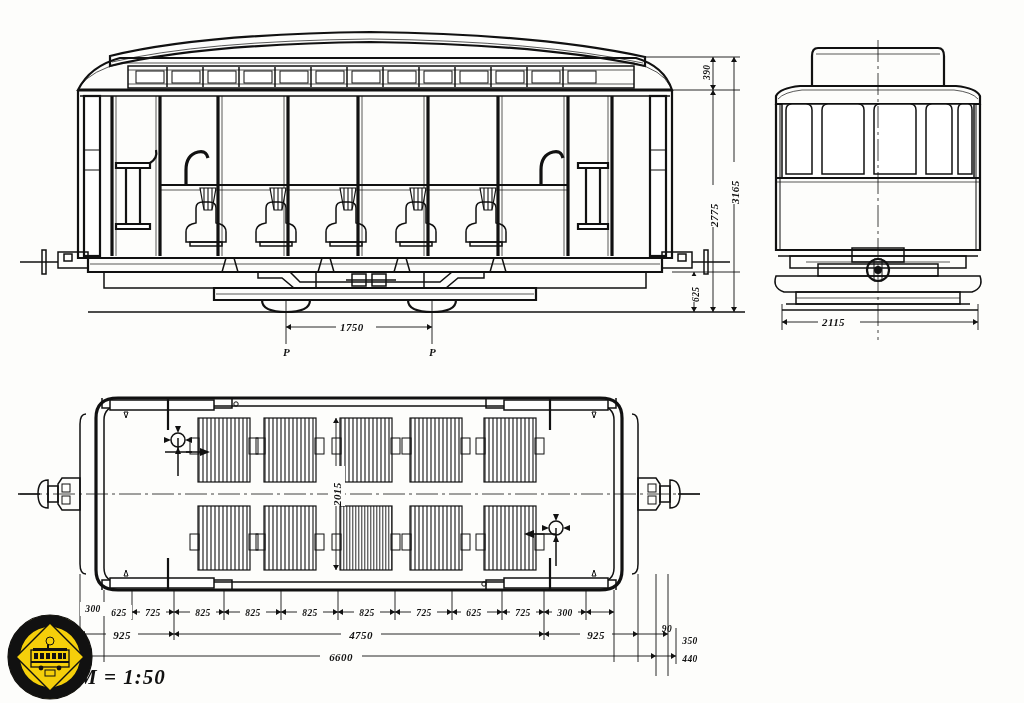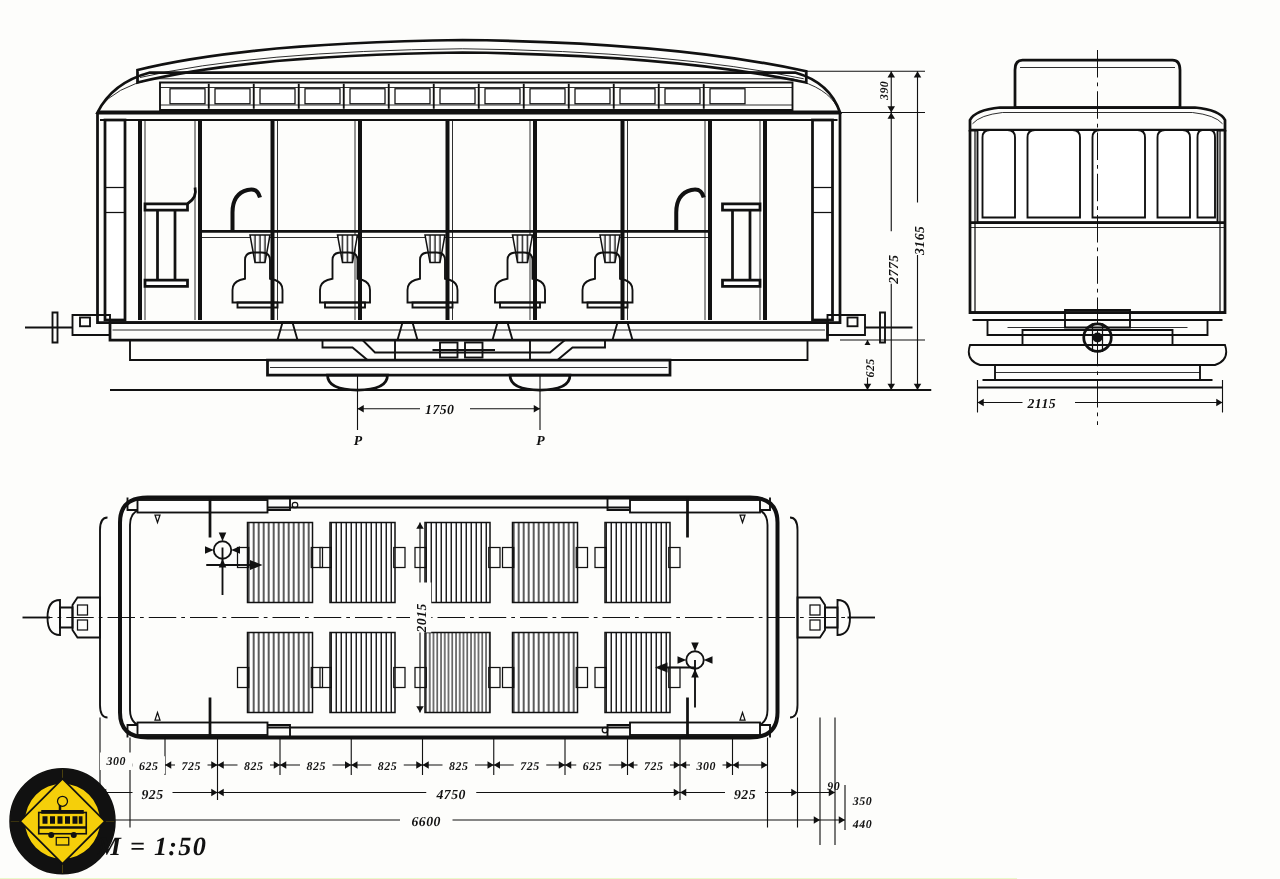--- a/index.html
+++ b/index.html
@@ -1,18 +1,18 @@
 <!DOCTYPE html>
 <html><head>
 <meta charset="utf-8">
 <style>
   html,body{margin:0;padding:0;background:#ffffff;}
   body{width:1024px;height:703px;overflow:hidden;
        font-family:"Liberation Serif",serif;}
-  #sheet{position:relative;width:1024px;height:703px;background:#bef264;}
+  #sheet{position:relative;width:1024px;height:703px;background:#ef4444;}
   svg{display:block;}
   .ink{fill:none;stroke:#111111;stroke-linecap:butt;stroke-linejoin:miter;}
   .t1{stroke-width:1;}
   .t15{stroke-width:1.5;}
   .t2{stroke-width:2.2;}
   .t3{stroke-width:3.2;}
   .thin{stroke-width:0.7;}
   .fillk{fill:#111111;}
   .dim{fill:none;stroke:#111111;stroke-width:0.9;}
   .dimtxt{font-family:"Liberation Serif",serif;font-style:italic;font-weight:bold;

